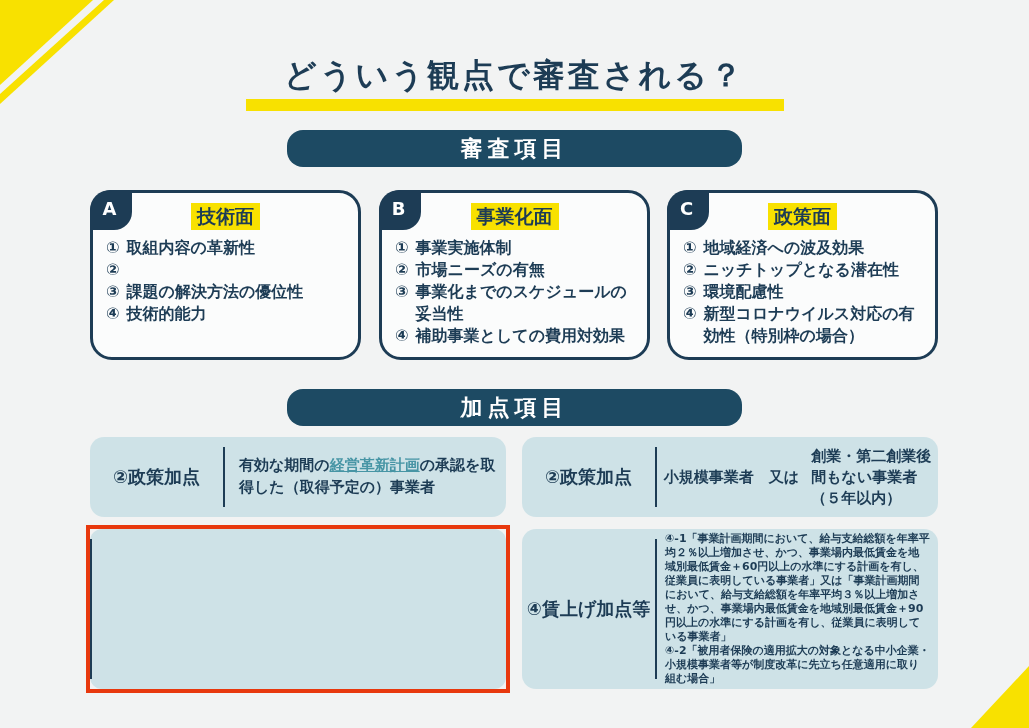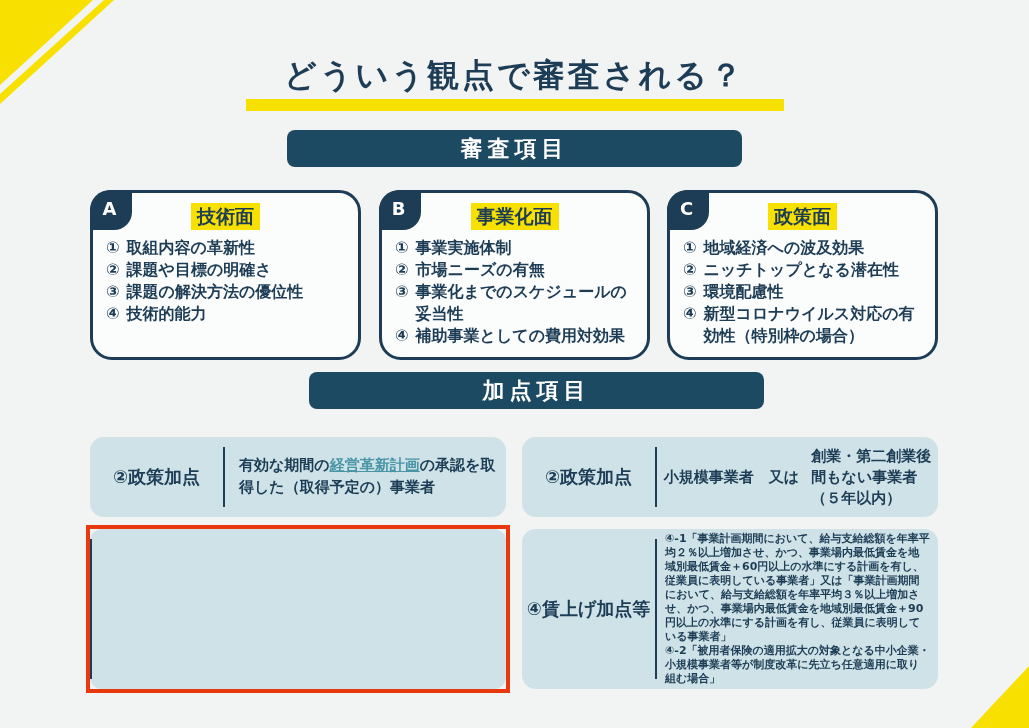--- a/index.html
+++ b/index.html
@@ -26,26 +26,26 @@
     color: #1d3c55;
   }
   .title-underline {
     position: absolute; left: 246px; top: 99px;
     width: 538px; height: 12px; background: #f8e100;
   }
 
   
   .section-bar {
     position: absolute; left: 287px; width: 455px; height: 37px;
-    background: #1d4a63; border-radius: 8px;
+    background: #1d4a63; border-radius: 16px;
     color: #ffffff; font-size: 22px; font-weight: bold; letter-spacing: 5px;
     display: flex; align-items: center; justify-content: center;
   }
   .bar-criteria { top: 130px; }
-  .bar-bonus   { top: 372px; margin-left: 22px; }
+  .bar-bonus   { top: 389px; }
 
   
   .criteria-box {
     position: absolute; top: 190px; width: 271px; height: 170px;
     background: #fbfcfc; border: 3px solid #1d3c55; border-radius: 22px;
   }
   .criteria-box.box-a { left: 90px; }
   .criteria-box.box-b { left: 379px; }
   .criteria-box.box-c { left: 667px; }
   .box-tag {
@@ -136,21 +136,20 @@
     <div class="criteria-heading">
       <span class="hl">技術面</span>
     </div>
     <ul class="criteria-list">
       <li>
         <span class="num">①</span>
         <span>取組内容の革新性</span>
       </li>
       <li>
         <span class="num">②</span>
-        <span>課題や目標の明確さ</span>
       </li>
       <li>
         <span class="num">③</span>
         <span>課題の解決方法の優位性</span>
       </li>
       <li>
         <span class="num">④</span>
         <span>技術的能力</span>
       </li>
     </ul>

